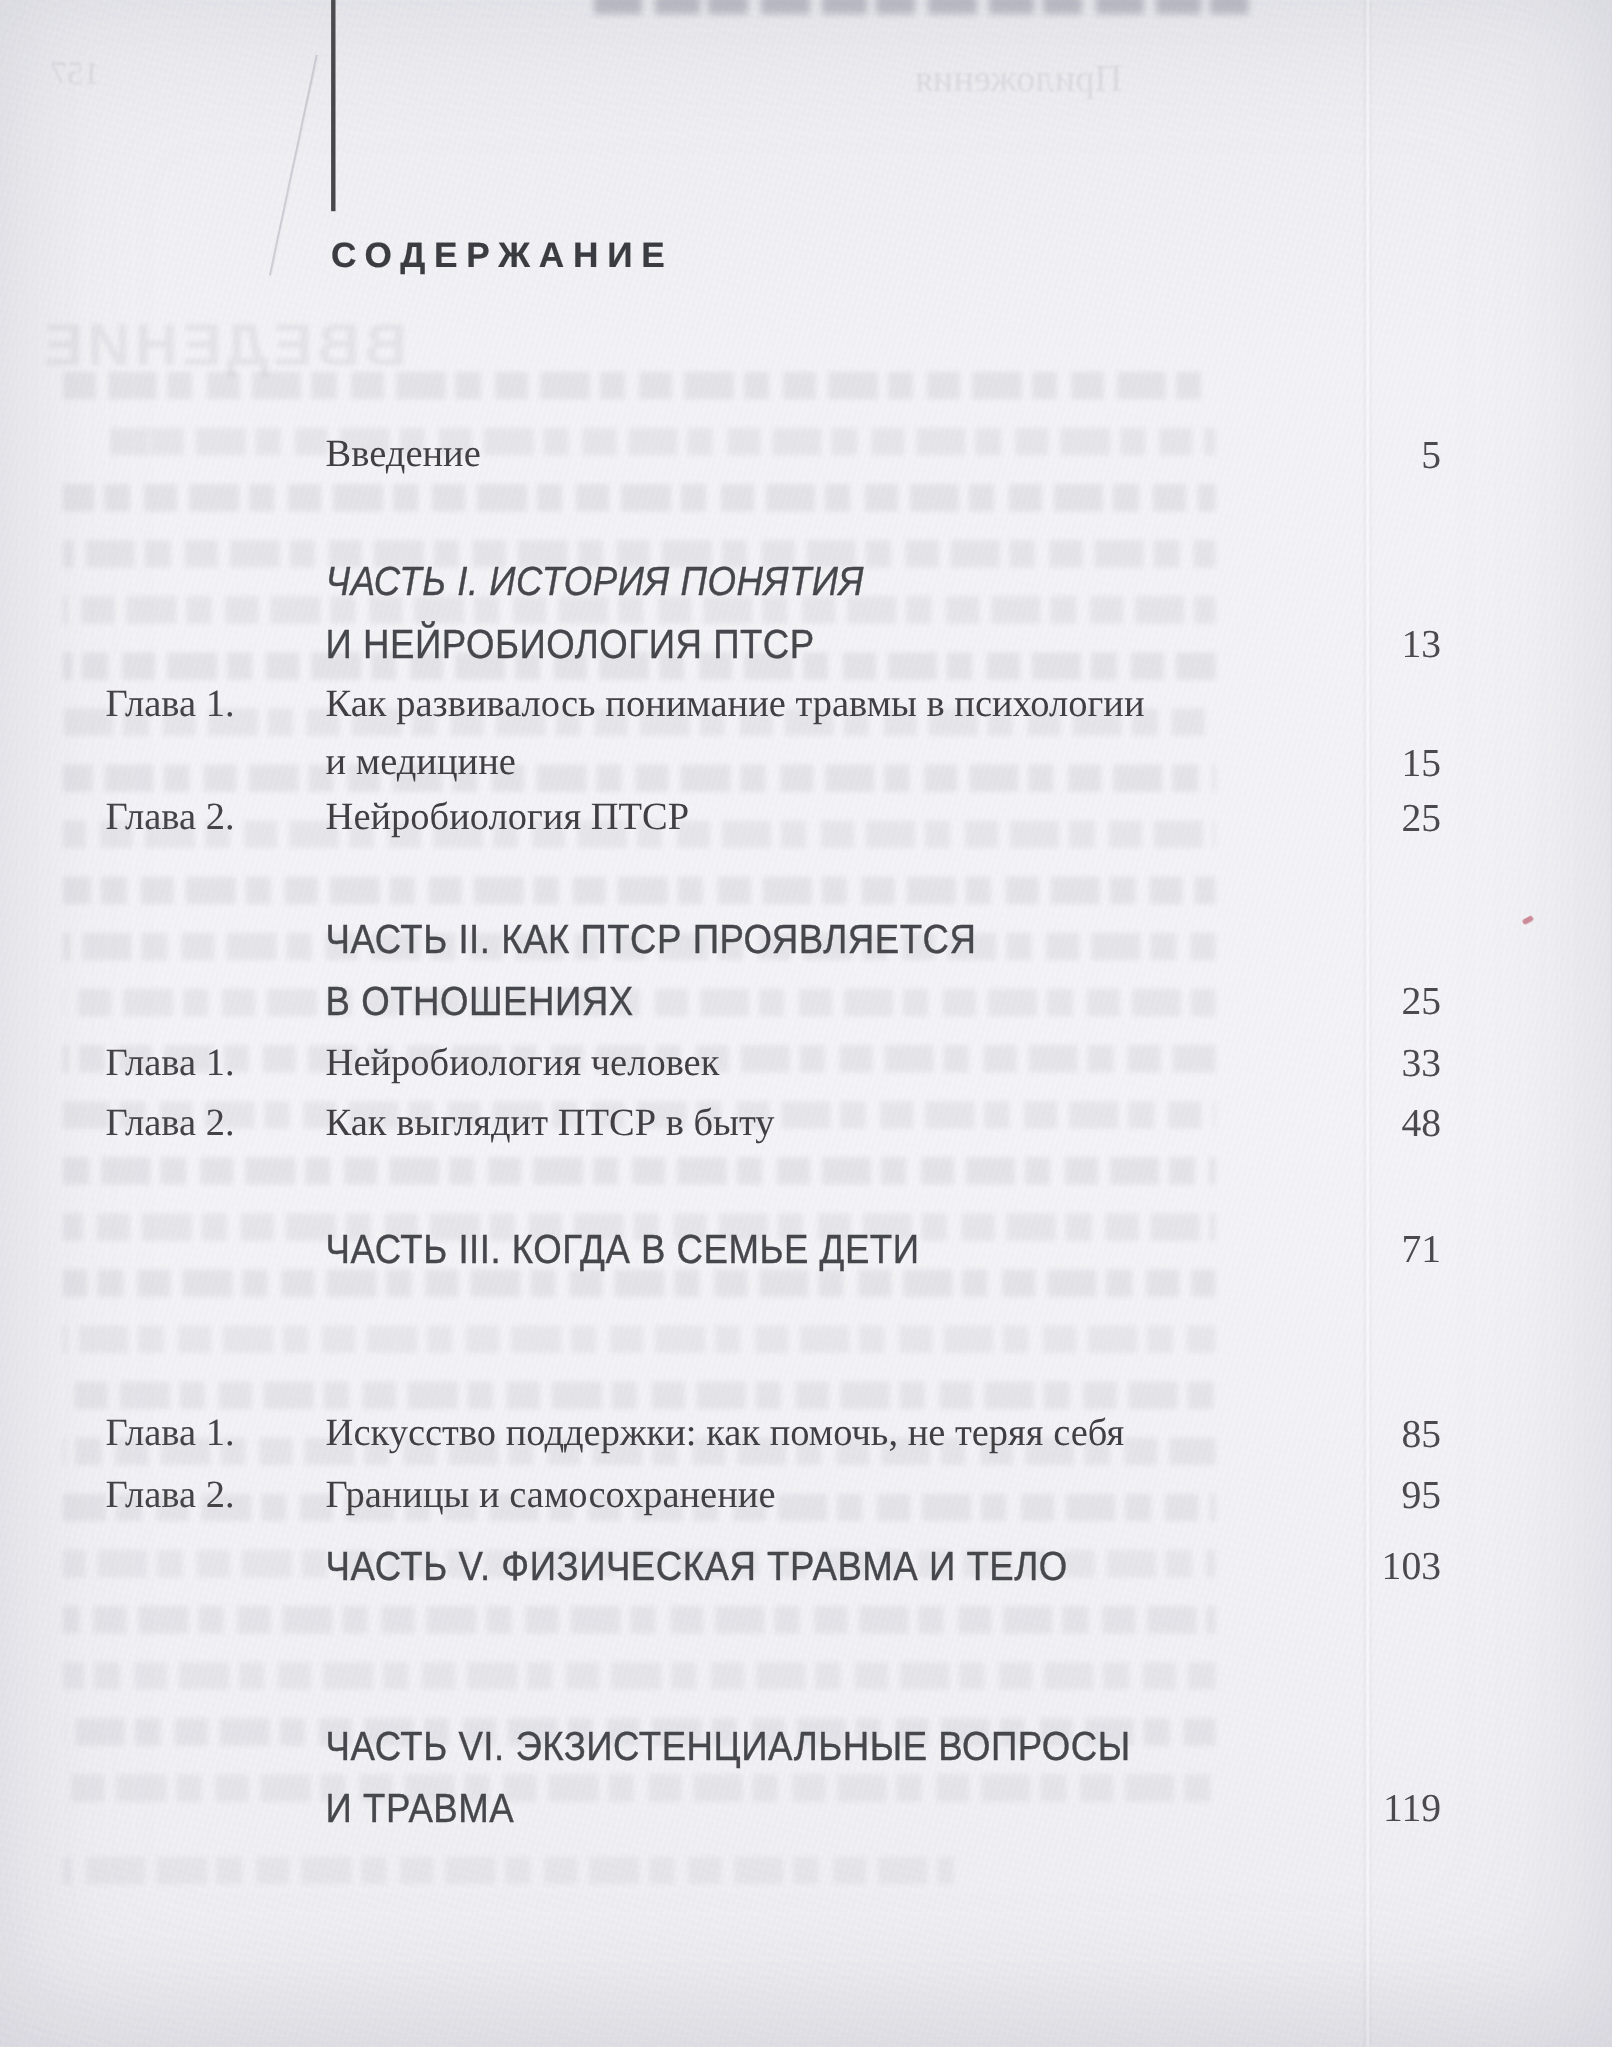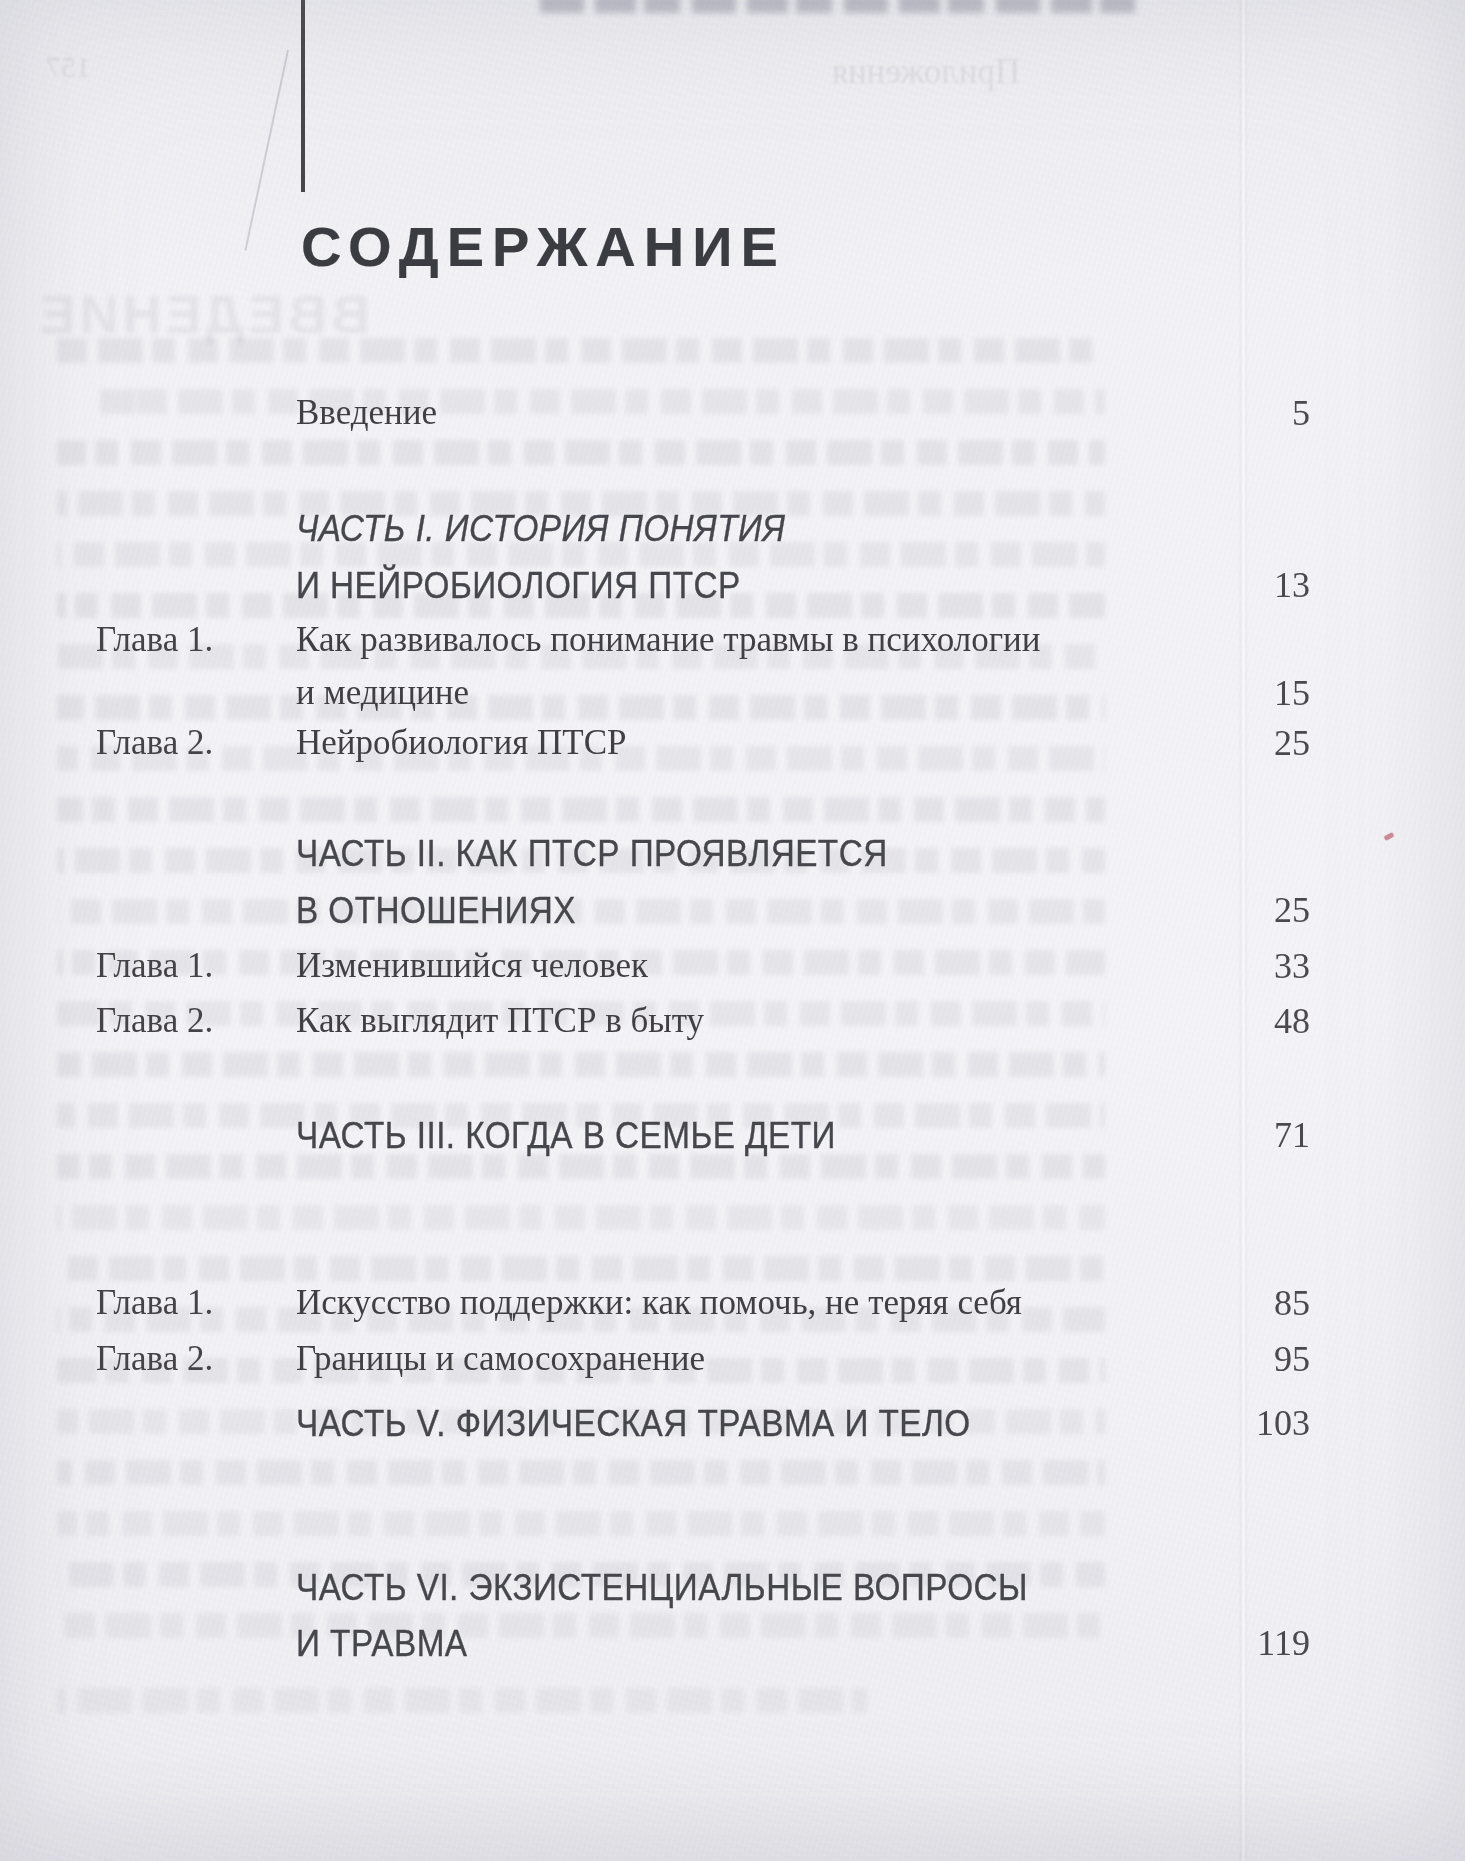--- a/index.html
+++ b/index.html
@@ -57,21 +57,21 @@
   }
 
   
   #top-rule{position:absolute;left:301px;top:0;width:4px;height:192px;background:#47474b;}
   #scratch{position:absolute;left:287px;top:50px;width:2px;height:205px;
     background:rgba(125,125,142,.30);transform:rotate(12deg);transform-origin:top center;filter:blur(.6px);}
 
   #page-title{
     position:absolute;left:301px;top:214px;margin:0;
     font-family:"Liberation Sans",sans-serif;font-weight:700;
-    font-size:56px;letter-spacing:8px;color:#3b3c41;
+    font-size:32px;letter-spacing:8px;color:#3b3c41;
     -webkit-text-stroke:.2px #3b3c41;
   }
 
   #toc{position:absolute;inset:0;}
   .toc-line{position:absolute;left:0;width:100%;height:48px;}
   .toc-line .lab{
     position:absolute;left:96px;top:0;
     font-size:35px;color:#4543440;color:#454346;white-space:nowrap;
   }
   .toc-line .ttl{position:absolute;left:296px;top:0;white-space:nowrap;}
@@ -165,21 +165,21 @@
       </div>
       <div class="toc-line" style="top: 833px;">
         <span class="ttl sans" style="color: rgb(70, 71, 77);">ЧАСТЬ II. КАК ПТСР ПРОЯВЛЯЕТСЯ</span>
       </div>
       <div class="toc-line" style="top: 890px;">
         <span class="ttl sans" style="color: rgb(70, 71, 77);">В ОТНОШЕНИЯХ</span>
         <span class="pg" style="color: rgb(76, 73, 76);">25</span>
       </div>
       <div class="toc-line" style="top: 946px;">
         <span class="lab">Глава 1.</span>
-        <span class="ttl serif" style="color: rgb(65, 63, 66);">Изменившийся человек</span>
+        <span class="ttl serif" style="color: rgb(65, 63, 66);">Нейробиология человек</span>
         <span class="pg" style="color: rgb(76, 73, 76);">33</span>
       </div>
       <div class="toc-line" style="top: 1001px;">
         <span class="lab">Глава 2.</span>
         <span class="ttl serif" style="color: rgb(65, 63, 66);">Как выглядит ПТСР в быту</span>
         <span class="pg" style="color: rgb(76, 73, 76);">48</span>
       </div>
       <div class="toc-line" style="top: 1115px;">
         <span class="ttl sans" style="color: rgb(70, 71, 77);">ЧАСТЬ III. КОГДА В СЕМЬЕ ДЕТИ</span>
         <span class="pg" style="color: rgb(76, 73, 76);">71</span>

